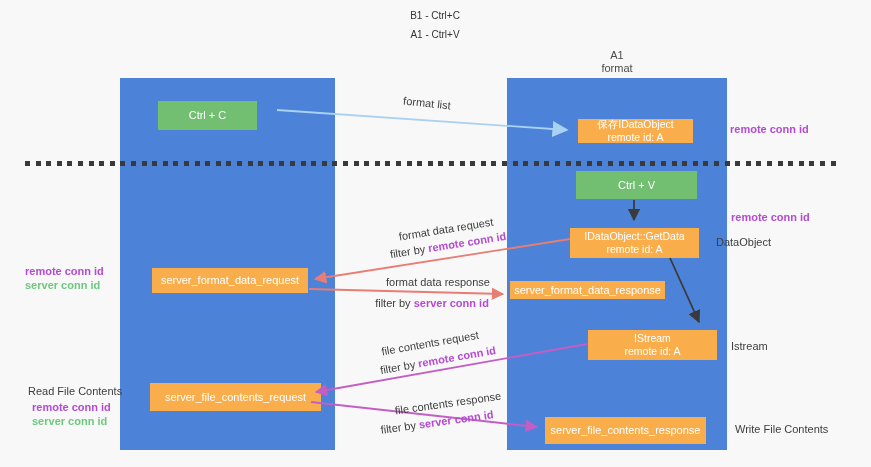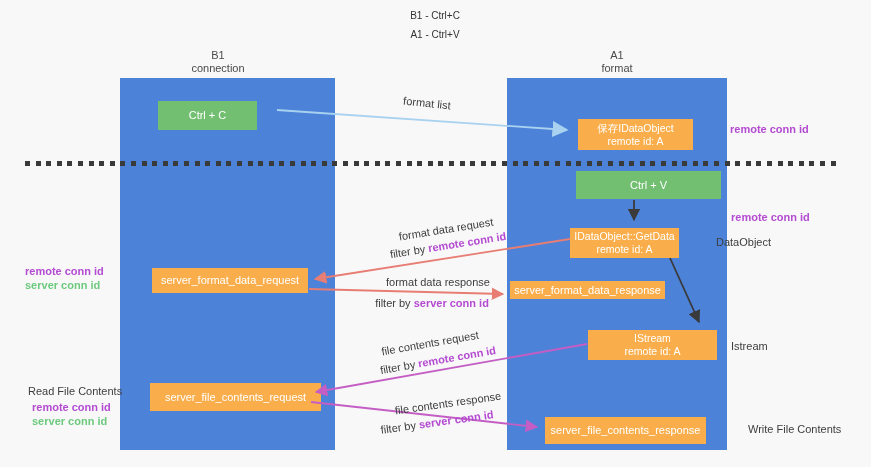--- a/index.html
+++ b/index.html
@@ -36,48 +36,44 @@
 </head>
 <body>
 
 <div id="canvas">
 
   <div class="abs center title" style="left:330px;top:6px;width:210px;">
     <div>B1 - Ctrl+C</div>
     <div>A1 - Ctrl+V</div>
   </div>
 
-  <div class="abs center colhead" style="left:148px;top:49px;width:140px;">
-    <div>B1</div>
-    <div>connection</div>
-  </div>
   <div class="abs center colhead" style="left:547px;top:49px;width:140px;">
     <div>A1</div>
     <div>format</div>
   </div>
 
   <div class="abs lifeline" style="left:120px;top:78px;width:215px;height:372px;"></div>
   <div class="abs lifeline" style="left:507px;top:78px;width:220px;height:372px;"></div>
 
   <div class="abs divider" style="left:25px;top:161px;width:813px;"></div>
 
   <div class="abs box green" style="left:158px;top:101px;width:99px;height:29px;">
     <div>Ctrl + C</div>
   </div>
 
-  <div class="abs box orange" style="left:578px;top:119px;width:115px;height:31px;">
+  <div class="abs box orange" style="left:578px;top:119px;width:115px;height:24px;">
     <div class="l2">保存IDataObject</div>
     <div class="l2">remote id: A</div>
   </div>
 
-  <div class="abs box green" style="left:576px;top:171px;width:145px;height:28px;">
+  <div class="abs box green" style="left:576px;top:171px;width:121px;height:28px;">
     <div>Ctrl + V</div>
   </div>
 
-  <div class="abs box orange" style="left:570px;top:228px;width:109px;height:30px;">
+  <div class="abs box orange" style="left:570px;top:228px;width:129px;height:30px;">
     <div class="l2">IDataObject::GetData</div>
     <div class="l2">remote id: A</div>
   </div>
 
   <div class="abs box orange" style="left:152px;top:268px;width:156px;height:25px;">
     <div>server_format_data_request</div>
   </div>
 
   <div class="abs box orange" style="left:510px;top:281px;width:155px;height:18px;">
     <div>server_format_data_response</div>
@@ -131,21 +127,21 @@
   <div class="abs lbl" style="left:355px;top:337px;width:150px;transform:rotate(-10deg);">file contents request</div>
   <div class="abs lbl" style="left:358px;top:354px;width:160px;transform:rotate(-10deg);"><span>filter by </span><span class="cid">remote conn id</span></div>
 
   <div class="abs lbl" style="left:368px;top:397px;width:160px;transform:rotate(-8deg);">file contents response</div>
   <div class="abs lbl" style="left:357px;top:416px;width:160px;transform:rotate(-8deg);"><span>filter by </span><span class="cid">server conn id</span></div>
 
   <div class="abs sidelbl purple" style="left:730px;top:123px;">remote conn id</div>
   <div class="abs sidelbl purple" style="left:731px;top:211px;">remote conn id</div>
   <div class="abs sidelbl" style="left:716px;top:236px;text-align:center;">DataObject</div>
   <div class="abs sidelbl" style="left:731px;top:340px;">Istream</div>
-  <div class="abs sidelbl" style="left:735px;top:423px;margin-left:13px;">Write File Contents</div>
+  <div class="abs sidelbl" style="left:735px;top:423px;">Write File Contents</div>
 
   <div class="abs sidelbl purple" style="left:25px;top:265px;">remote conn id</div>
   <div class="abs sidelbl green" style="left:25px;top:279px;">server conn id</div>
   <div class="abs sidelbl" style="left:28px;top:385px;">Read File Contents</div>
   <div class="abs sidelbl purple" style="left:32px;top:401px;">remote conn id</div>
   <div class="abs sidelbl green" style="left:32px;top:415px;">server conn id</div>
 
 </div>
 
 </body></html>

